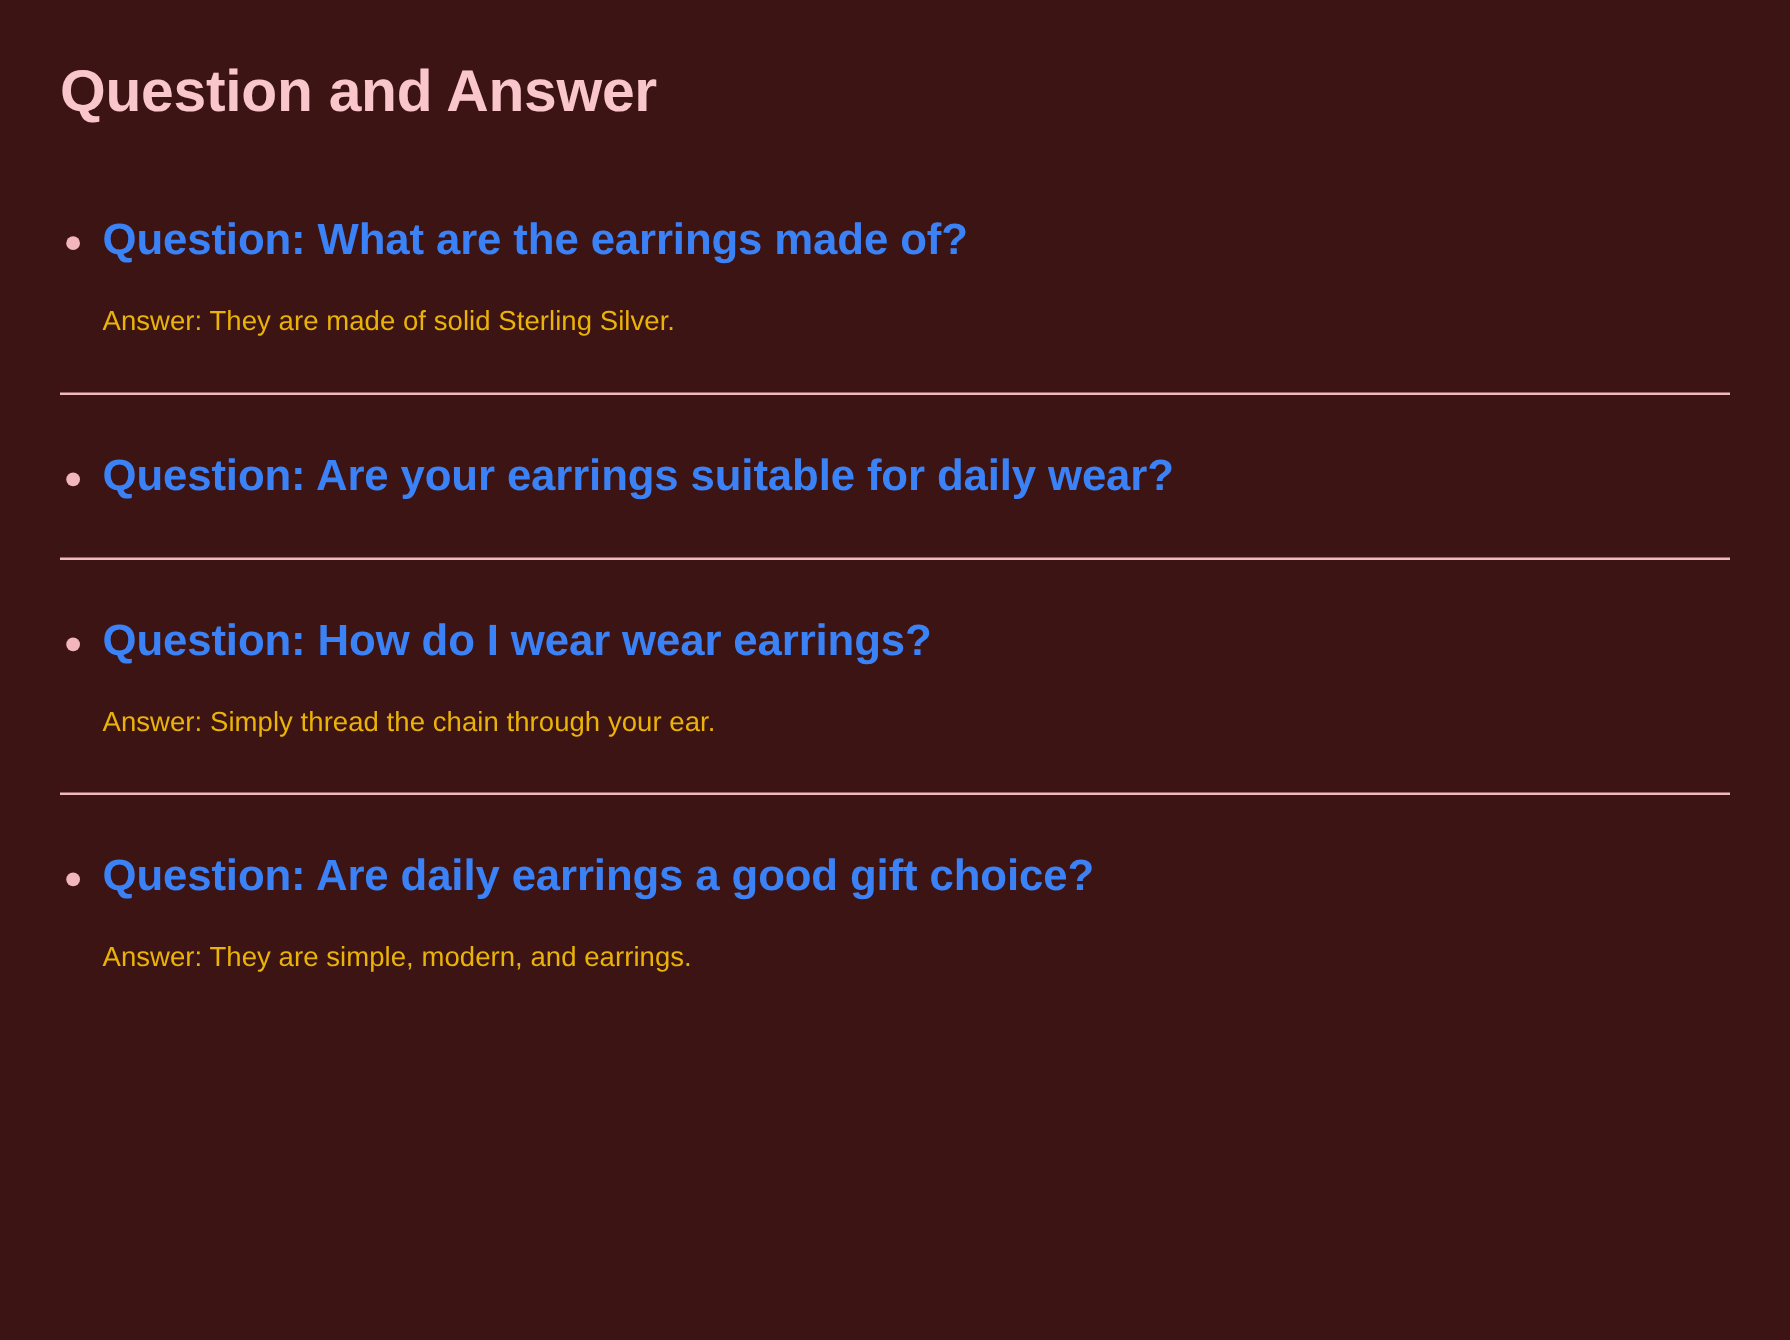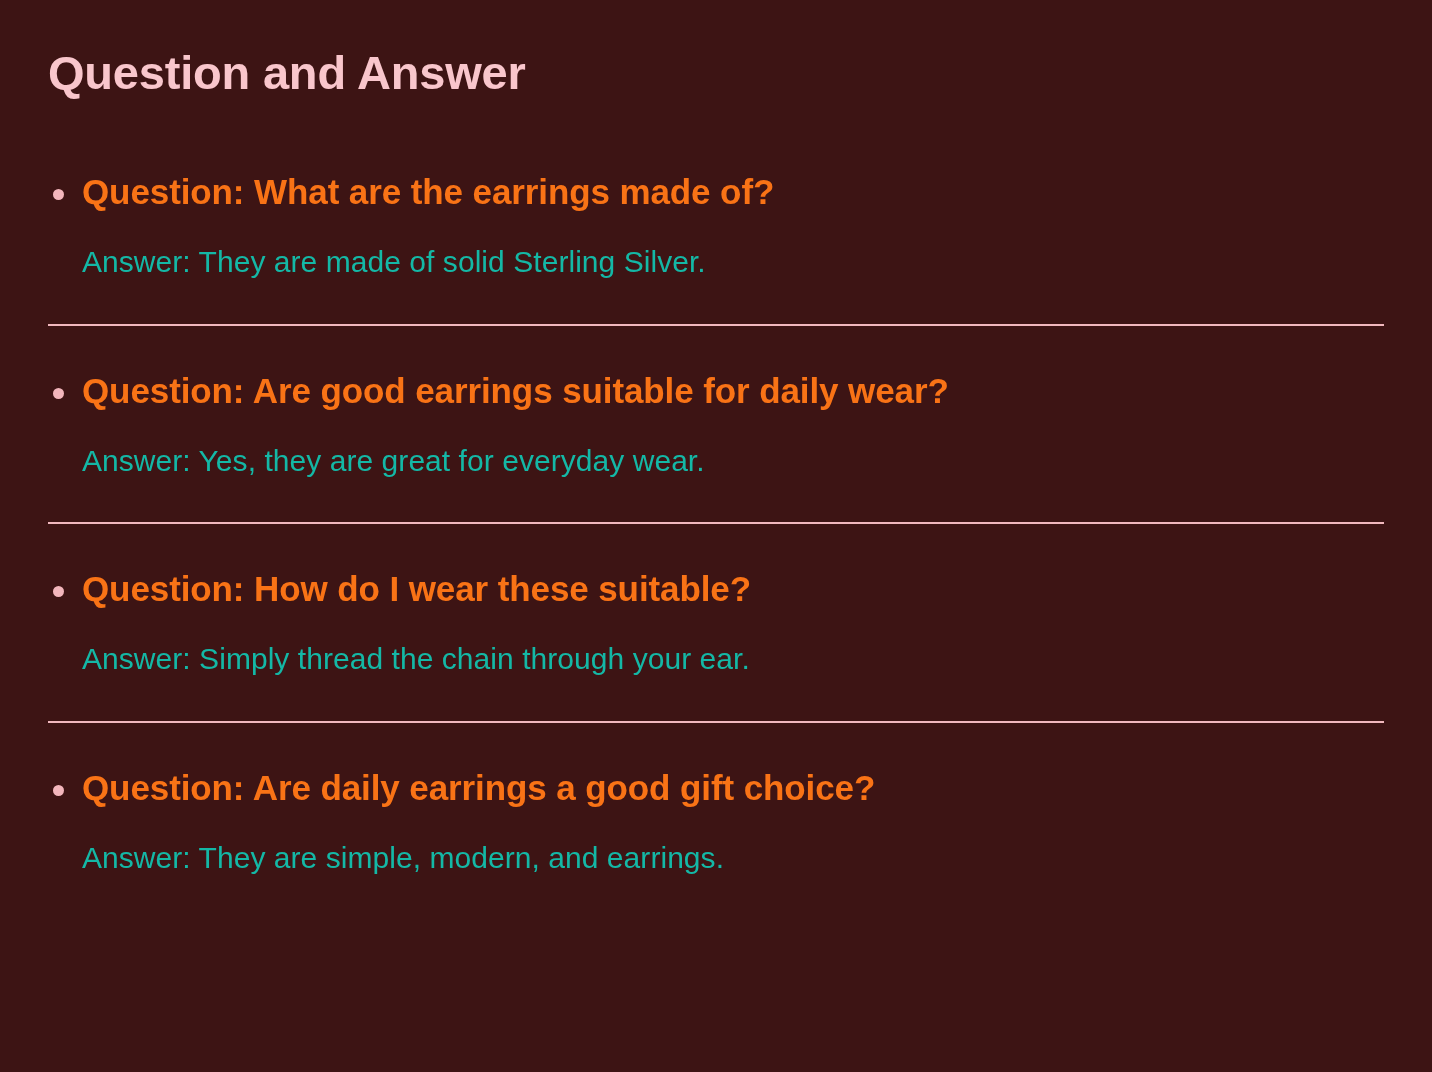--- a/index.html
+++ b/index.html
@@ -62,31 +62,31 @@
     top: 19px;
     width: 11px;
     height: 11px;
     border-radius: 50%;
     background: #F3B6BC;
   }
 
   .qa-question {
     font-size: 35px;
     font-weight: bold;
-    color: #f97316;
+    color: #3b82f6;
     line-height: 1.26;
     letter-spacing: -0.1px;
     white-space: nowrap;
   }
 
   .qa-answer {
     margin-top: 29px;
-    font-size: 30px;
+    font-size: 22px;
     font-weight: normal;
-    color: #14b8a6;
+    color: #eab308;
     line-height: 1.25;
     letter-spacing: 0.05px;
     white-space: nowrap;
   }
 
   .qa-divider {
     height: 2px;
     background: #F2B8BE;
     margin: 43px 48px 0 48px;
     border: 0;
@@ -111,31 +111,30 @@
         <div class="qa-question">Question: What are the earrings made of?</div>
         <div class="qa-answer">Answer: They are made of solid Sterling Silver.</div>
       </div>
     </li>
     <hr class="qa-divider">
 
     <li class="qa-item">
       <div class="qa-spacer"></div>
       <div class="qa-body">
         <span class="qa-bullet"></span>
-        <div class="qa-question">Question: Are good earrings suitable for daily wear?</div>
-        <div class="qa-answer">Answer: Yes, they are great for everyday wear.</div>
+        <div class="qa-question">Question: Are your earrings suitable for daily wear?</div>
       </div>
     </li>
     <hr class="qa-divider">
 
     <li class="qa-item">
       <div class="qa-spacer"></div>
       <div class="qa-body">
         <span class="qa-bullet"></span>
-        <div class="qa-question">Question: How do I wear these suitable?</div>
+        <div class="qa-question">Question: How do I wear wear earrings?</div>
         <div class="qa-answer">Answer: Simply thread the chain through your ear.</div>
       </div>
     </li>
     <hr class="qa-divider">
 
     <li class="qa-item">
       <div class="qa-spacer"></div>
       <div class="qa-body">
         <span class="qa-bullet"></span>
         <div class="qa-question">Question: Are daily earrings a good gift choice?</div>

